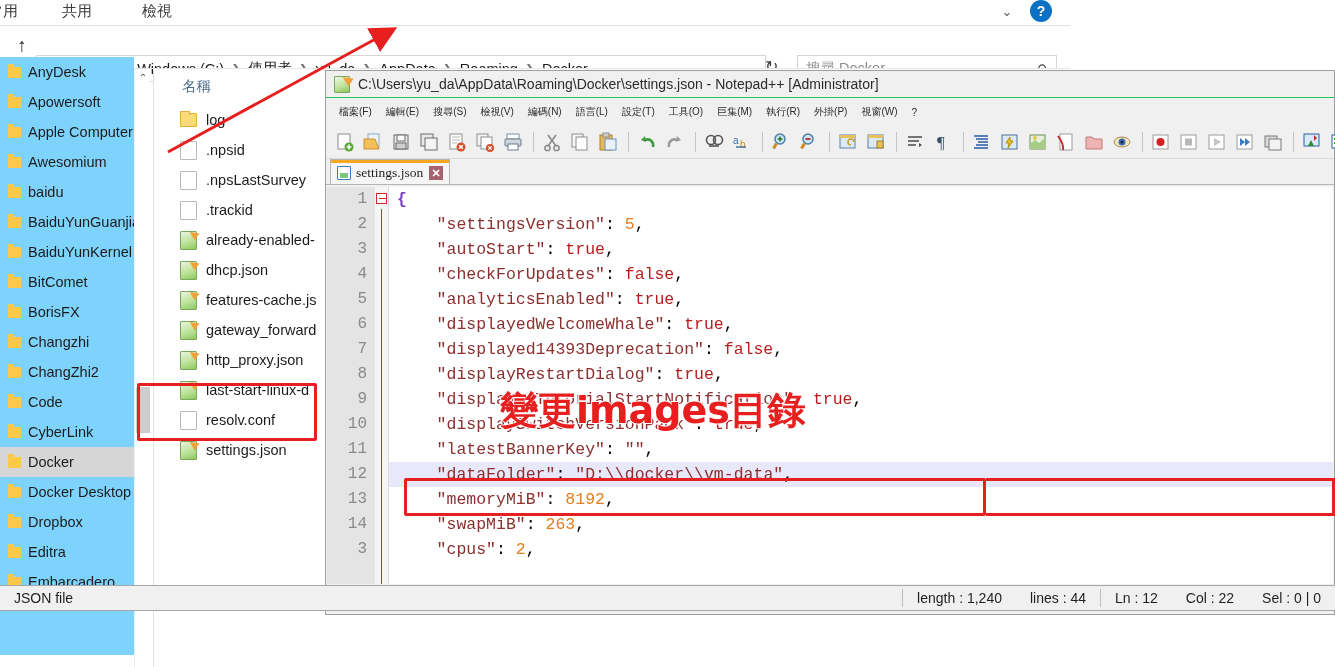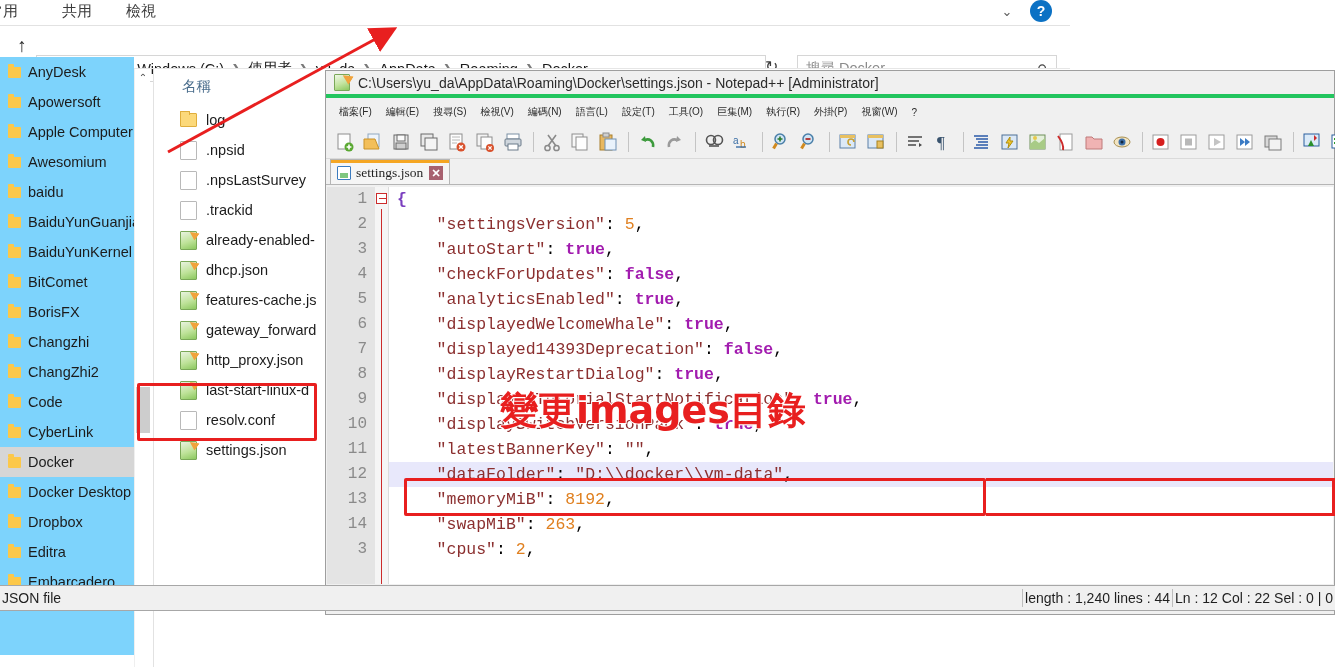--- a/index.html
+++ b/index.html
@@ -12,21 +12,21 @@
   }
   #root { position: relative; width: 1335px; height: 667px; background:#fff; }
 
   
   .explorer { position:absolute; left:0; top:0; width:1070px; height:667px; background:#fff; }
 
   .ribbon-tabs { position:absolute; left:0; top:0; width:1070px; height:25px; background:#fff; }
   .ribbon-tab { position:absolute; top:2px; font-size:15px; color:#3b3b3b; white-space:nowrap; }
   .rt0 { left:-12px; }
   .rt1 { left:62px; }
-  .rt2 { left:126px; }
+  .rt2 { left:142px; }
   .ribbon-chevron { position:absolute; right:52px; top:4px; width:22px; height:16px; color:#5a5a5a; font-size:13px; text-align:center; }
   .ribbon-help { position:absolute; right:18px; top:0px; width:22px; height:22px; border-radius:50%; background:#0b71c4; color:#fff;
                  font-size:14px; font-weight:bold; text-align:center; line-height:22px; }
   .ribbon-div { position:absolute; left:0; top:25px; width:1070px; height:1px; background:#e2e2e2; }
 
   
   .addr-row { position:absolute; left:0; top:26px; width:1070px; height:42px; background:#fff; }
   .up-arrow { position:absolute; left:10px; top:8px; width:24px; height:24px; color:#2d2d2d; font-size:19px; text-align:center; line-height:24px; }
   .addr-box { position:absolute; left:36px; top:29px; width:730px; height:27px; border:1px solid #d6d6d6; background:#fff; display:flex; align-items:center; }
   .addr-folder { width:15px; height:13px; margin-left:5px; margin-right:4px; background:#fcc84a; border-radius:1px 2px 1px 1px; position:relative; flex:none; }
@@ -62,21 +62,21 @@
   .ico-folder { background:#fcd97a; border:1px solid #e0ae3c; border-radius:1px; height:14px; }
   .ico-folder:before { content:""; position:absolute; left:-1px; top:-3px; width:8px; height:3px; background:#fcd97a; border:1px solid #e0ae3c; border-bottom:none; border-radius:1px 1px 0 0; }
   .ico-blank { background:#fff; border:1px solid #b9b9b9; border-radius:1px; }
   .ico-np { background:linear-gradient(160deg,#e8f3e0 0%,#bfe39a 55%,#8cc85f 100%); border:1px solid #7aa858; border-radius:1px; }
   .ico-np:after { content:""; position:absolute; right:-2px; top:-2px; width:9px; height:9px; background:#f0a33c; transform:rotate(35deg); clip-path:polygon(0 50%,100% 0,100% 100%); }
   .fi-label { font-size:14.5px; color:#1c1c1c; white-space:nowrap; }
 
   
   .npp { position:absolute; left:325px; top:70px; width:1010px; height:545px; background:#f0f0f0;
          border:1px solid #9e9e9e; box-shadow:0 0 0 0 rgba(0,0,0,.0); }
-  .npp-title { position:relative; height:27px; background:#f0f0f0; display:flex; align-items:center; padding-left:8px; border-bottom:4px solid #22c55e;text-align:center; }
+  .npp-title { position:relative; height:27px; background:#f0f0f0; display:flex; align-items:center; padding-left:8px; border-bottom:1px solid #22c55e;text-align:center; }
   .npp-ico { width:16px; height:17px; background:linear-gradient(160deg,#eef6e6 0%,#c3e4a0 55%,#8cc85f 100%); border:1px solid #7aa858; border-radius:1px; position:relative; margin-right:8px; flex:none; }
   .npp-ico:after { content:""; position:absolute; right:-3px; top:-2px; width:10px; height:10px; background:#f0a33c; clip-path:polygon(0 50%,100% 0,100% 100%); transform:rotate(32deg); }
   .npp-title-text { font-size:14px; color:#2b2b2b; white-space:nowrap; }
 
   .npp-menu { height:28px; background:#f0f0f0; display:flex; align-items:center; padding-left:6px; }
   .menu-item { font-size:10px; color:#2b2b2b; padding:0 7px; white-space:nowrap; }
 
   .npp-toolbar { height:33px; background:#f0f0f0; display:flex; align-items:center; padding-left:6px; border-bottom:1px solid #dadada; }
   .tb { width:26px; height:24px; margin-right:2px; position:relative; flex:none; display:flex; align-items:center; justify-content:center; }
   .tb svg { display:block; }
@@ -99,29 +99,29 @@
   .fold-line { position:absolute; left:6px; top:22px; bottom:0; width:1px; background:#cc2b2b; }
   .fold-box { position:absolute; left:1px; top:6px; width:11px; height:11px; border:1px solid #cc2b2b; background:#fff; }
   .fold-box:after { content:""; position:absolute; left:2px; top:4px; width:7px; height:1px; background:#cc2b2b; }
 
   .code-area { position:absolute; left:0; top:0; right:0; bottom:0; font-family:"Liberation Mono", monospace; font-size:16.5px; }
   .ln-row { position:relative; height:25px; }
   .ln-row .hl { position:absolute; left:62px; right:0; top:0; height:25px; background:#e8e8fb; }
   .lnum { position:absolute; left:0; top:0; width:40px; text-align:right; color:#8a8a8a; line-height:25px; font-size:16px; }
   .ltext { position:absolute; left:70px; top:0; line-height:25px; white-space:pre; }
   .k { color:#8b2f2f; }         
-  .b { color:#a21caf; font-weight:bold; } 
+  .b { color:#b91c1c; font-weight:normal; } 
   .n { color:#e08020; }         
   .p { color:#000000; }         
   .brace { color:#7b3fbf; font-weight:bold; }
 
   
   .npp-status { position:absolute; left:0; top:585px; width:1335px; height:26px; background:#f0f0f0;
                 border-top:1px solid #a7a7a7; border-bottom:1px solid #a7a7a7; display:flex; align-items:center; }
-  .st-cell { font-size:14px; color:#1f1f1f; padding:0 2px; height:26px; display:flex; align-items:center; white-space:nowrap; }
+  .st-cell { font-size:14px; color:#1f1f1f; padding:0 14px; height:26px; display:flex; align-items:center; white-space:nowrap; }
   .st-sep { width:1px; height:18px; background:#bdbdbd; }
   .st-grow { flex:1; }
 
   
   .anno { position:absolute; pointer-events:none; }
   .rect-sidebar { left:137px; top:383px; width:180px; height:58px; border:3px solid #e81f1f; border-radius:2px; }
   .rect-code { left:404px; top:478px; width:582px; height:38px; border:3px solid #e81f1f; border-radius:2px; }
   .rect-code-2 { left:986px; top:478px; width:349px; height:38px; border:3px solid #e81f1f; border-left:none; border-radius:0; }
   .overlay-text { position:absolute; left:500px; top:385px; font-family:"DejaVu Sans", sans-serif; font-size:38px; font-weight:bold;
                   color:#e81f1f; white-space:nowrap; letter-spacing:0px;

